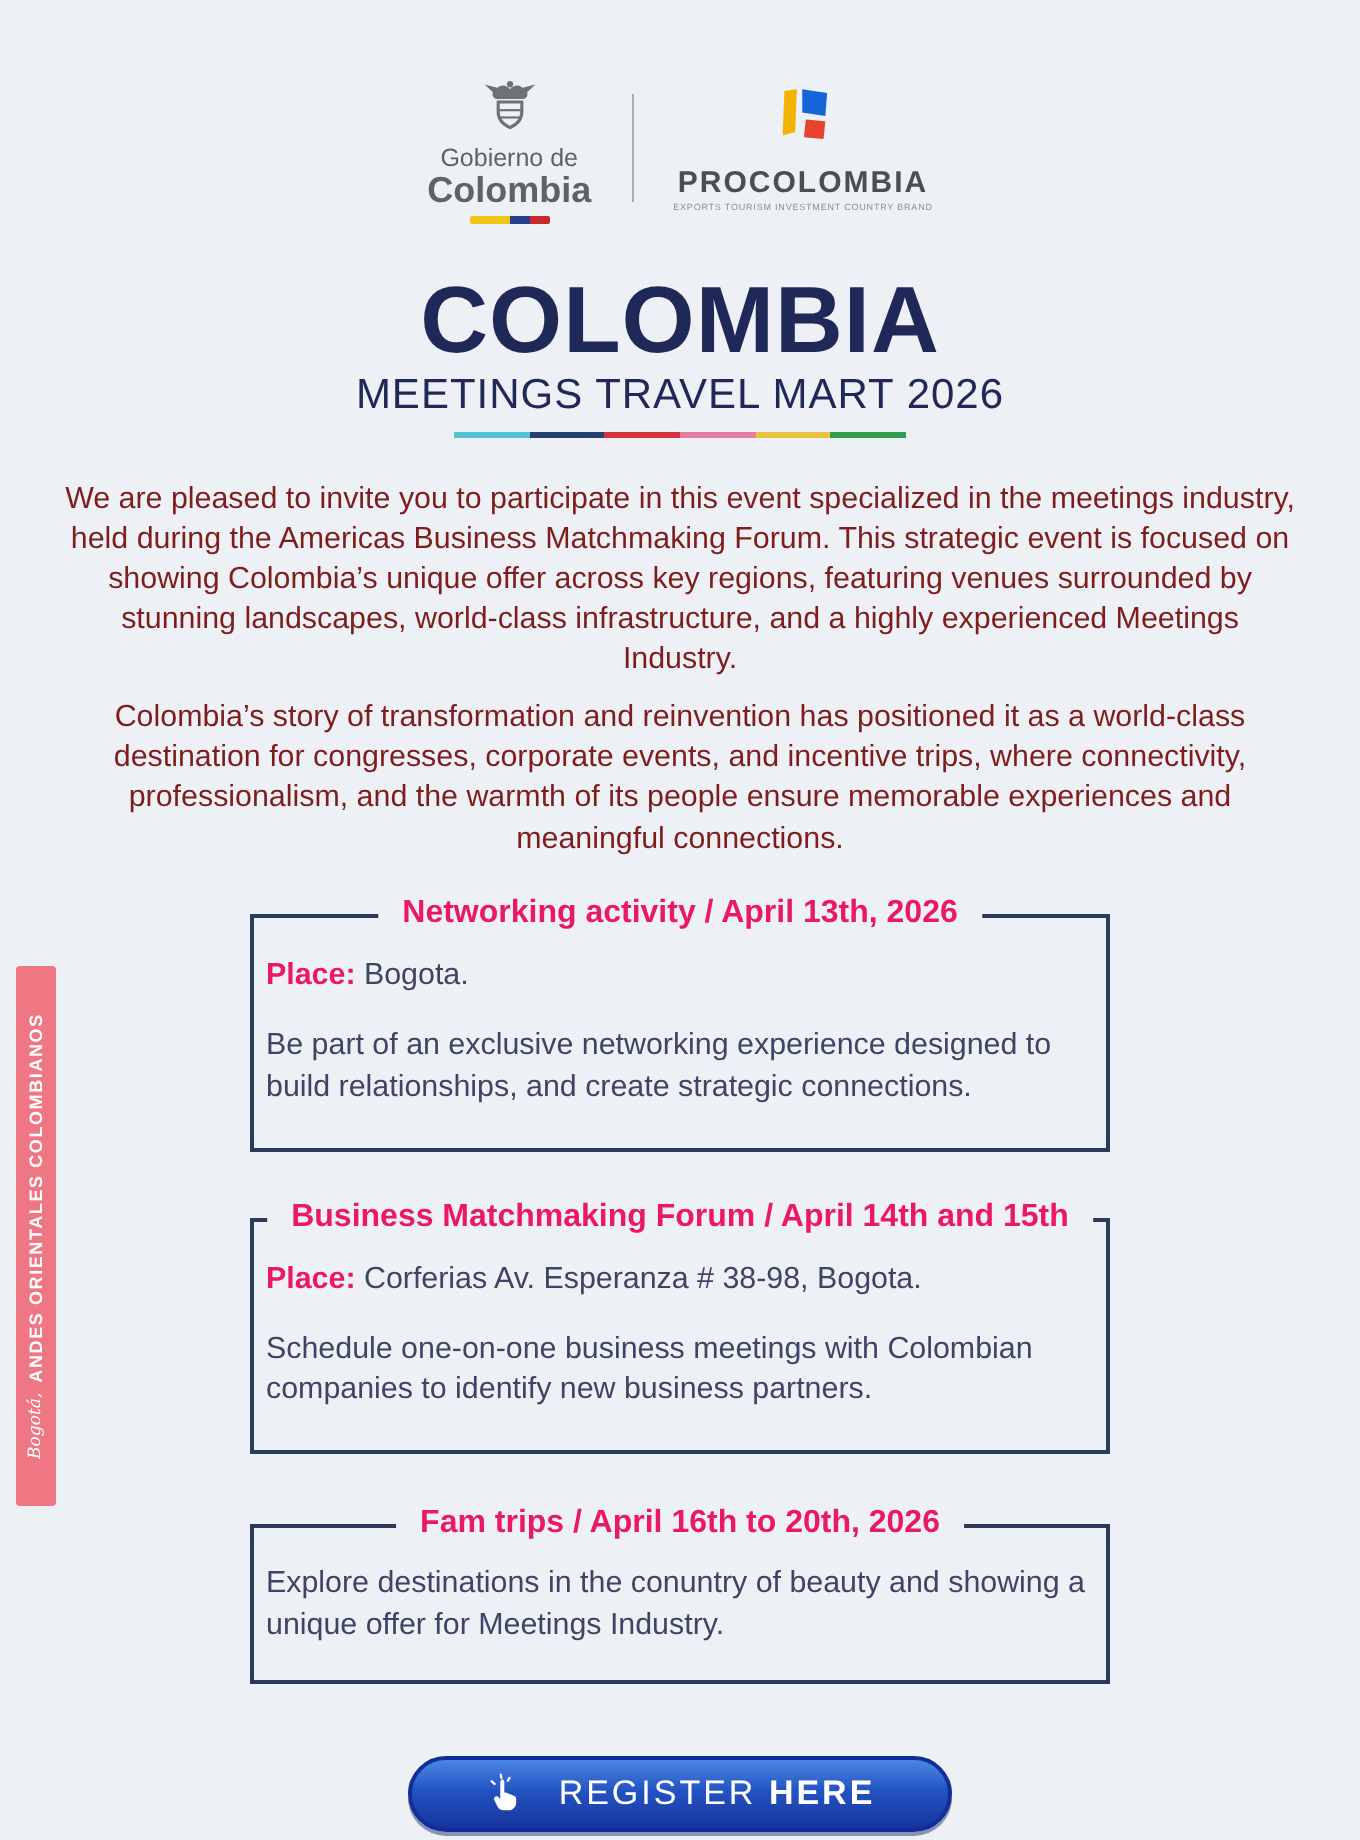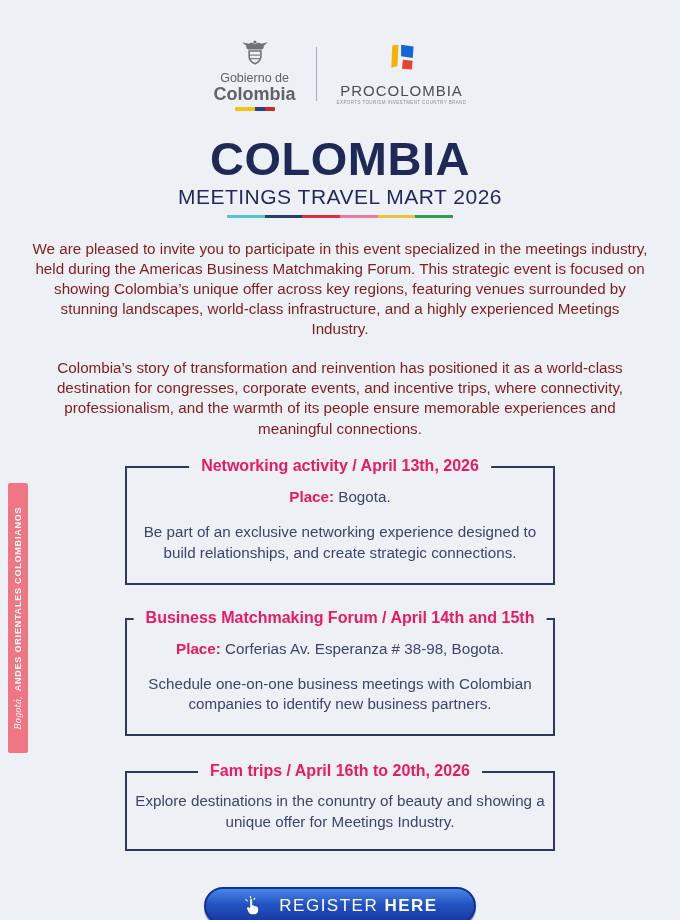--- a/index.html
+++ b/index.html
@@ -15,35 +15,35 @@
   .gob-text { text-align:center; color:#5f6367; line-height:1.05; margin-top:2px; }
   .gob-line1 { font-size:12.5px; }
   .gob-line2 { font-size:18px; font-weight:700; }
   .tricolor { width:40px; height:4px; margin-top:3px; display:flex; border-radius:1px; overflow:hidden; }
   .tricolor i { display:block; height:100%; }
   .tri-y { width:50%; background:#f0c419; }
   .tri-b { width:25%; background:#2a3e8f; }
   .tri-r { width:25%; background:#c62b2b; }
   .logo-divider { width:1px; height:54px; background:#a7adb5; }
   .proc-logo { display:flex; flex-direction:column; align-items:center; }
-  .proc-name { font-size:15px; font-weight:400; color:#4a4f55; letter-spacing:1px; margin-top:4px; }
+  .proc-name { font-size:15px; font-weight:700; color:#4a4f55; letter-spacing:1px; margin-top:4px; }
   .proc-tagline { font-size:4.5px; color:#8a8f96; letter-spacing:0.4px; margin-top:1px; }
   
   .title-block { margin-top:24px; text-align:center; color:#1f2857; }
   .title-main { font-size:47px; font-weight:800; letter-spacing:0.5px; line-height:1; }
   .title-sub { font-size:21px; letter-spacing:0.5px; margin-top:3px; }
   .title-sub b { font-weight:400; }
   .title-forum { font-size:15.5px; font-weight:700; letter-spacing:1.6px; margin-top:3px; }
   .stripe { width:226px; height:3px; margin:6px auto 0; display:flex; }
   .stripe span { flex:1; height:100%; }
   
   .para { width:618px; margin:21px auto 0; text-align:center; font-size:15.2px; line-height:1.32; color:#7f1d1d; }
-  .para.second { margin-top:19px; }
+  .para.second { margin-top:9px; }
   
-  .event { width:430px; margin:0 auto; border:2px solid #2c3958; position:relative; text-align:center; padding:17px 6px 19px; }
+  .event { width:430px; margin:0 auto; border:2px solid #2c3958; position:relative; text-align:left; padding:17px 6px 19px; }
   .event.first { margin-top:27px; }
   .event.mid { margin-top:33px; }
   .event.last { margin-top:35px; padding:14px 6px 16px; }
   .event-title {
     position:absolute; top:-11px; left:50%; transform:translateX(-50%);
     background:#edf1f6; padding:0 12px; color:#e91a63; font-weight:700;
     font-size:16px; white-space:nowrap;
   }
   .place { font-size:15.2px; color:#3d4566; margin-top:3px; }
   .place-label { color:#e91a63; font-weight:700; }

